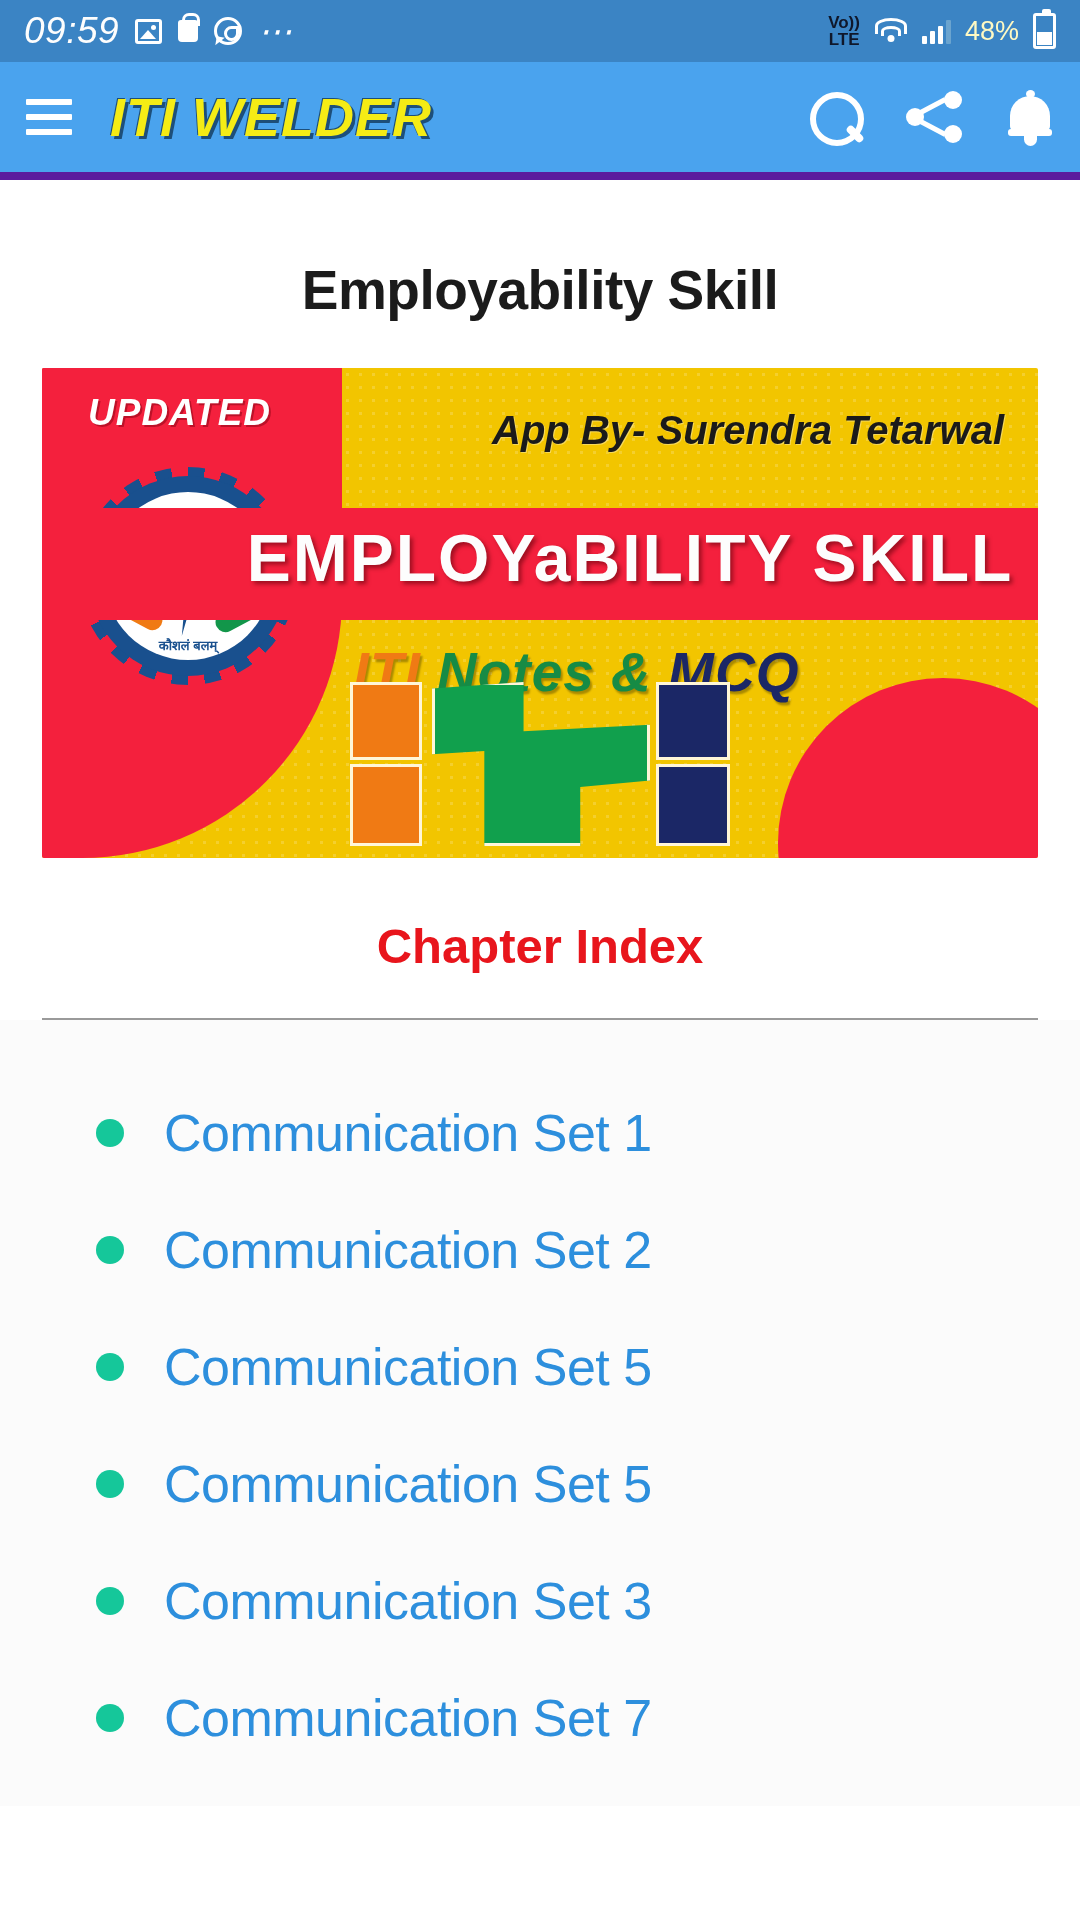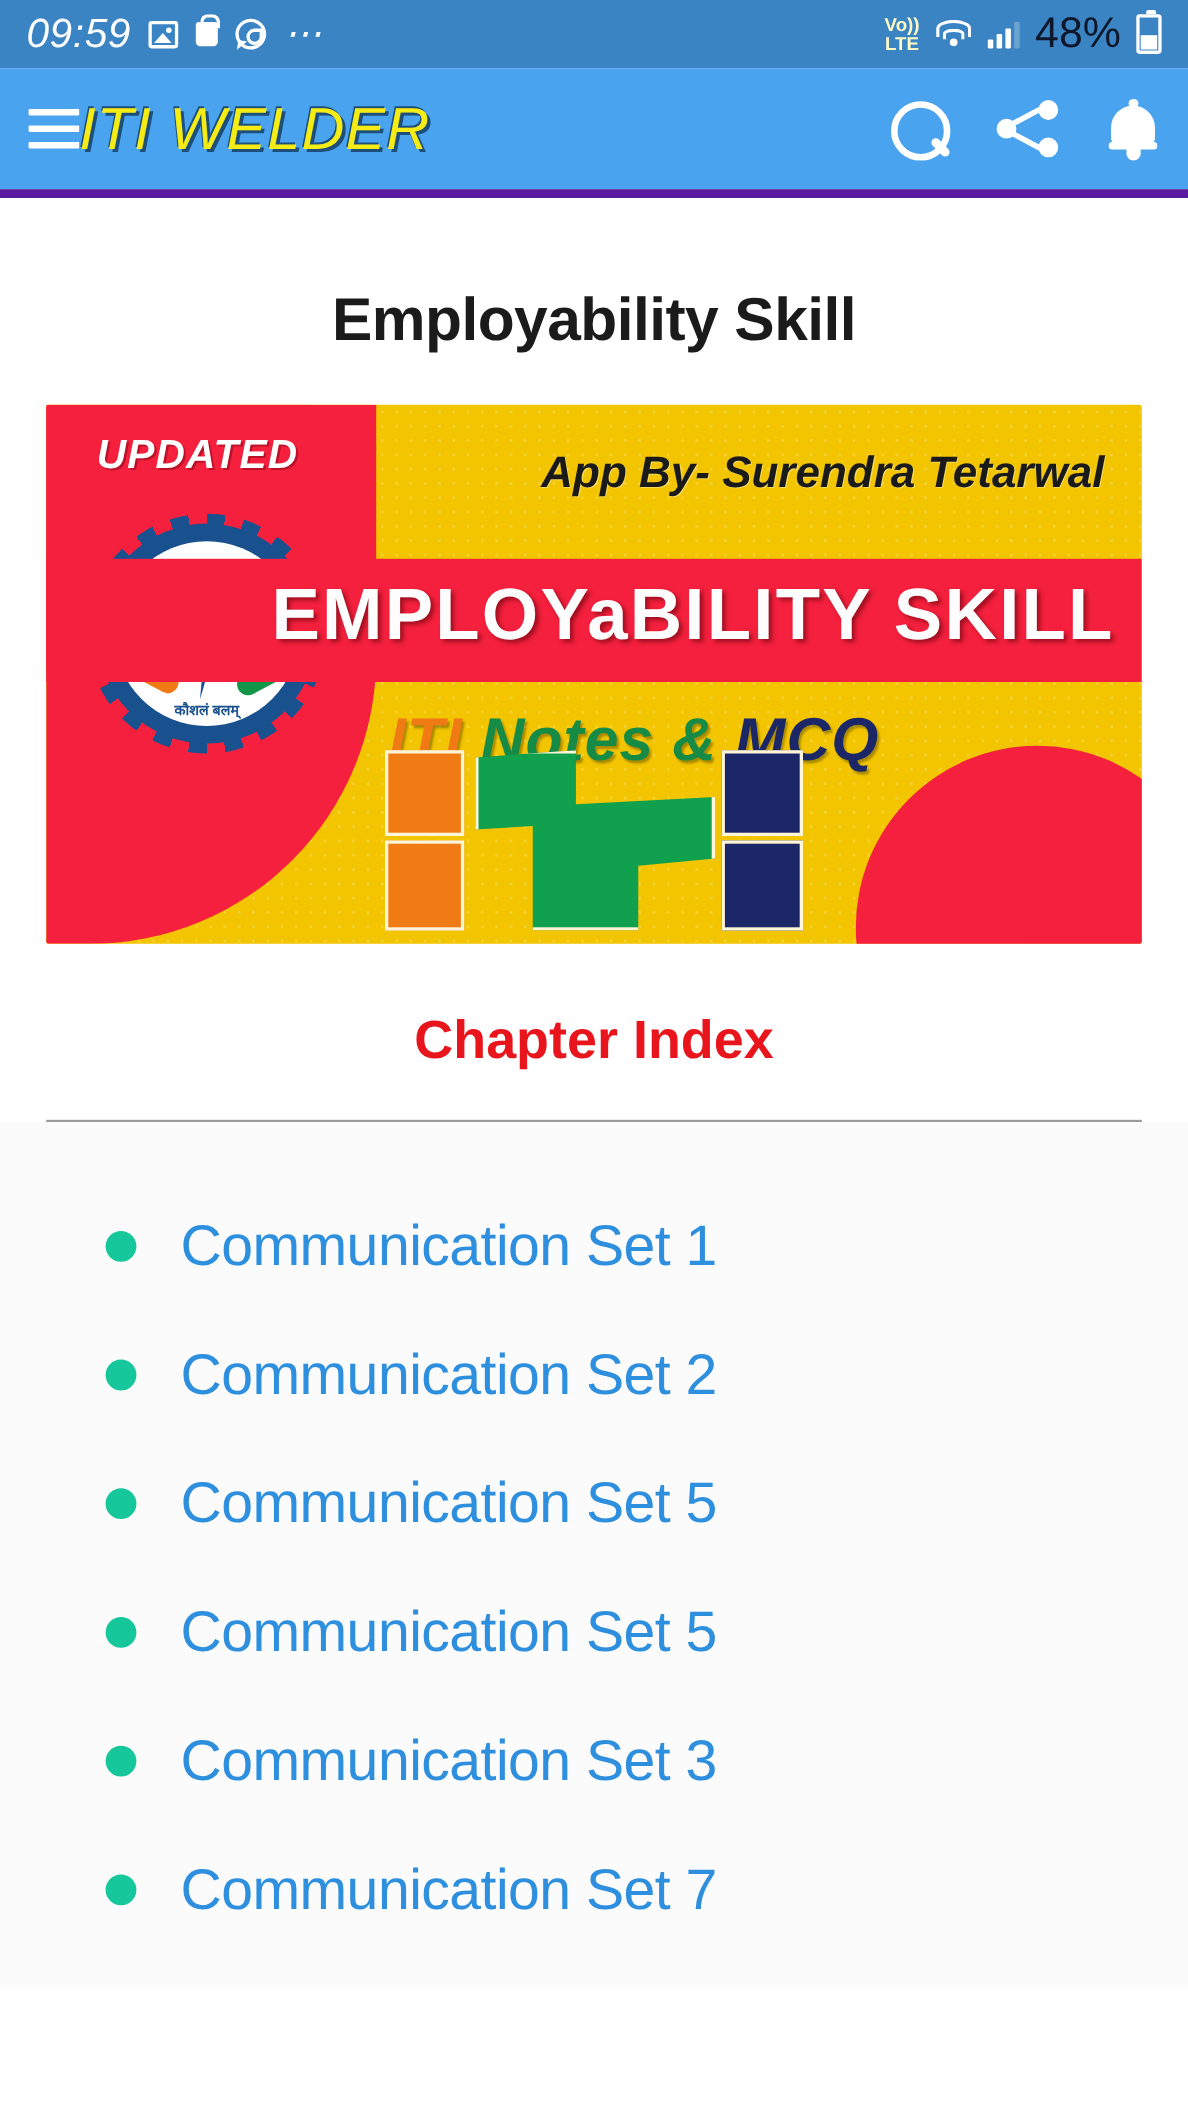--- a/index.html
+++ b/index.html
@@ -51,58 +51,59 @@
   }
   .ico-wa::before{
     content:""; position:absolute; left:7px; top:6px;
     width:9px; height:9px; border:3px solid #fff;
     border-radius:50% 0 50% 50%;
   }
   .ico-dots{ font-size:34px; line-height:14px; color:#fff; letter-spacing:2px; }
 
   
   .ico-volte{ display:flex; flex-direction:column; align-items:center;
-    font-size:17px; font-weight:bold; line-height:17px; color:#fef9c3;justify-content:center; }
+    font-size:17px; font-weight:bold; line-height:17px; color:#0f172a;justify-content:center; }
 
   
   .ico-wifi{ width:34px; height:26px; position:relative; }
   .ico-wifi i{ position:absolute; left:50%; transform:translateX(-50%);
     border:3px solid #fff; border-bottom:none; border-radius:50% 50% 0 0; display:block; }
   .ico-wifi i:nth-child(1){ width:32px; height:16px; top:0; }
   .ico-wifi i:nth-child(2){ width:20px; height:10px; top:8px; }
   .ico-wifi i:nth-child(3){ width:7px; height:7px; top:17px; border-radius:50%;
     background:#fff; border:none; }
 
   
   .ico-signal{ display:flex; align-items:flex-end; gap:3px; height:26px; }
   .ico-signal b{ width:5px; background:#fff; display:block; border-radius:1px; }
   .ico-signal b:nth-child(1){ height:8px; }
   .ico-signal b:nth-child(2){ height:13px; }
   .ico-signal b:nth-child(3){ height:18px; }
   .ico-signal b:nth-child(4){ height:24px; background:#6ba4cf; }
 
-  .status-batt-text{ font-size:39px; color:#0f172a; }
+  .status-batt-text{ font-size:27px; color:#fef9c3; }
   .ico-battery{ width:23px; height:36px; border:3px solid #fff; border-radius:3px;
     position:relative; }
   .ico-battery::before{ content:""; position:absolute; top:-7px; left:6px;
     width:9px; height:4px; background:#fff; border-radius:2px 2px 0 0; }
   .ico-battery::after{ content:""; position:absolute; bottom:1px; left:1px; right:1px;
     height:44%; background:#fff; }
 
   
   .app-bar{
     height:110px; width:100%;
     background:#4aa3ee;
     display:flex; align-items:center;
     padding:0 28px 0 26px;
   }
   .hamburger{ width:46px; display:flex; flex-direction:column; gap:9px; cursor:pointer; }
   .hamburger span{ display:block; height:6px; background:#ffffff; border-radius:1px; }
   .app-title{
-    font-size:54px; font-weight:normal; font-style:italic;
+    margin-left:38px;
+    font-size:54px; font-weight:bold; font-style:italic;
     color:#f5ec15;
     letter-spacing:1px;
     text-shadow:3px 3px 0 #1d4f7a, -1px -1px 0 #1d4f7a;
     font-family:"Liberation Sans", sans-serif;
   }
   .app-actions{ margin-left:auto; display:flex; align-items:center; gap:46px; }
   .act{ cursor:pointer; display:flex; align-items:center; justify-content:center; }
 
   .ico-search{ width:50px; height:50px; position:relative; }
   .ico-search::before{ content:""; position:absolute; top:0; left:0;

